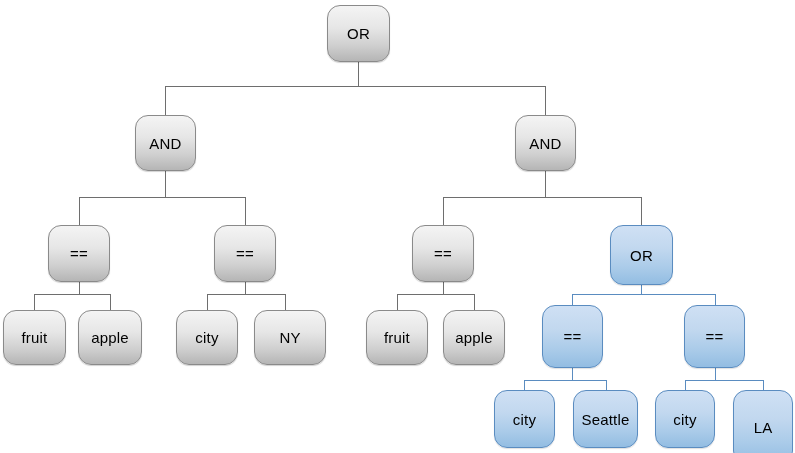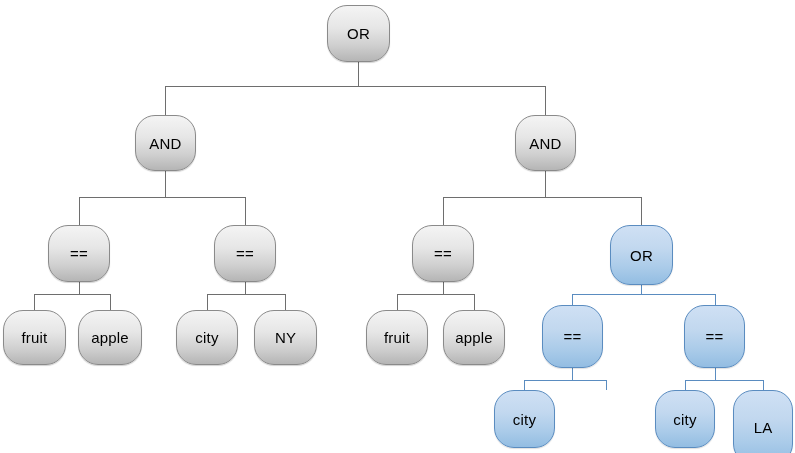--- a/index.html
+++ b/index.html
@@ -13,21 +13,21 @@
   #canvas {
     position: relative;
     width: 795px;
     height: 453px;
     background: #ffffff;
     overflow: hidden;
   }
   .node {
     position: absolute;
     box-sizing: border-box;
-    border-radius: 20px;
+    border-radius: 13px;
     display: flex;
     align-items: center;
     justify-content: center;
     font-size: 15px;
     color: #000000;
     letter-spacing: 0.2px;
     white-space: nowrap;
   }
   .node.gray {
     background: linear-gradient(to bottom, #f4f4f4 0%, #e6e6e6 40%, #cfcfcf 72%, #b5b5b5 100%);
@@ -115,37 +115,40 @@
     </div>
     <div class="node gray" style="left: 3px; top: 310px; width: 63px; height: 55px;">
       <span class="label">fruit</span>
     </div>
     <div class="node gray" style="left: 78px; top: 310px; width: 64px; height: 55px; align-items: center;">
       <span class="label">apple</span>
     </div>
     <div class="node gray" style="left: 176px; top: 310px; width: 62px; height: 55px;">
       <span class="label">city</span>
     </div>
-    <div class="node gray" style="left: 254px; top: 310px; width: 63px; height: 55px;">
+    <div class="node gray" style="left: 254px; top: 310px; width: 72px; height: 55px;">
       <span class="label">NY</span>
     </div>
     <div class="node gray" style="left: 366px; top: 310px; width: 62px; height: 55px;">
       <span class="label">fruit</span>
     </div>
     <div class="node gray" style="left: 443px; top: 310px; width: 62px; height: 55px;">
       <span class="label">apple</span>
     </div>
     <div class="node blue" style="left: 542px; top: 305px; width: 61px; height: 63px;">
       <span class="label">==</span>
     </div>
     <div class="node blue" style="left: 684px; top: 305px; width: 61px; height: 63px;">
       <span class="label">==</span>
     </div>
     <div class="node blue" style="left: 494px; top: 390px; width: 61px; height: 58px;">
       <span class="label">city</span>
     </div>
+    <div class="node blue" style="left: 573px; top: 390px; width: 65px; height: 58px;">
+      <span class="label">Seattle</span>
+    </div>
     <div class="node blue" style="left: 655px; top: 390px; width: 60px; height: 58px;">
       <span class="label">city</span>
     </div>
     <div class="node blue" style="left: 733px; top: 390px; width: 60px; height: 74px;">
       <span class="label">LA</span>
     </div>
   </div>
 
 </body></html>

